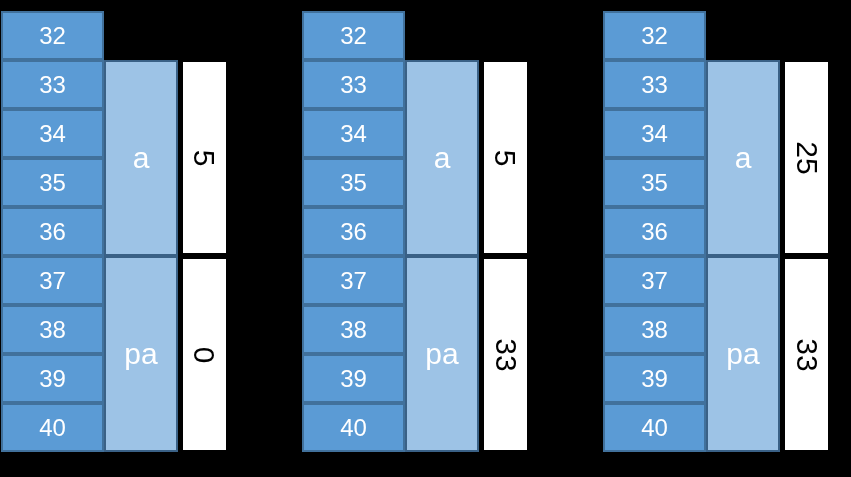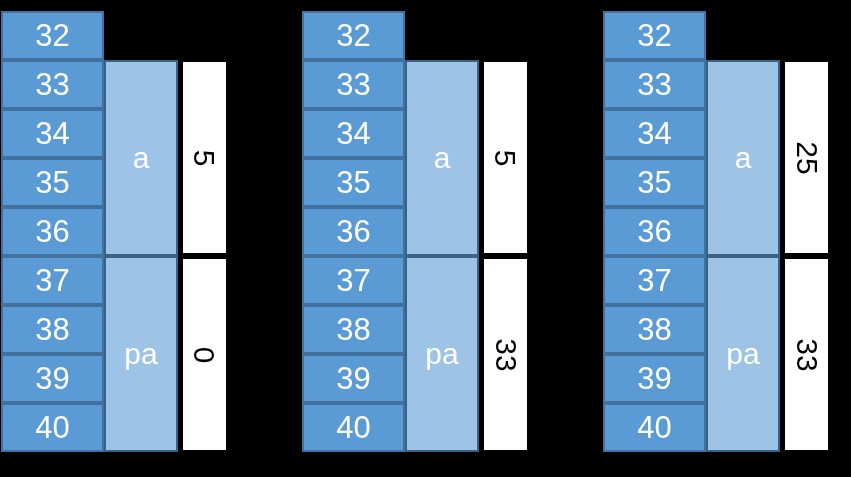--- a/index.html
+++ b/index.html
@@ -33,21 +33,21 @@
   .cell {
     box-sizing: border-box;
     width: 103px;
     height: 49px;
     background: #5B9BD5;
     border: 2px solid #41719C;
     display: flex;
     align-items: center;
     justify-content: center;
     color: #FFFFFF;
-    font-size: 31px;
+    font-size: 24px;
     line-height: 1;
   }
   
   .labels-col {
     width: 74px;
     margin-top: 49px;
     flex: 0 0 auto;
   }
   .label-box {
     box-sizing: border-box;

